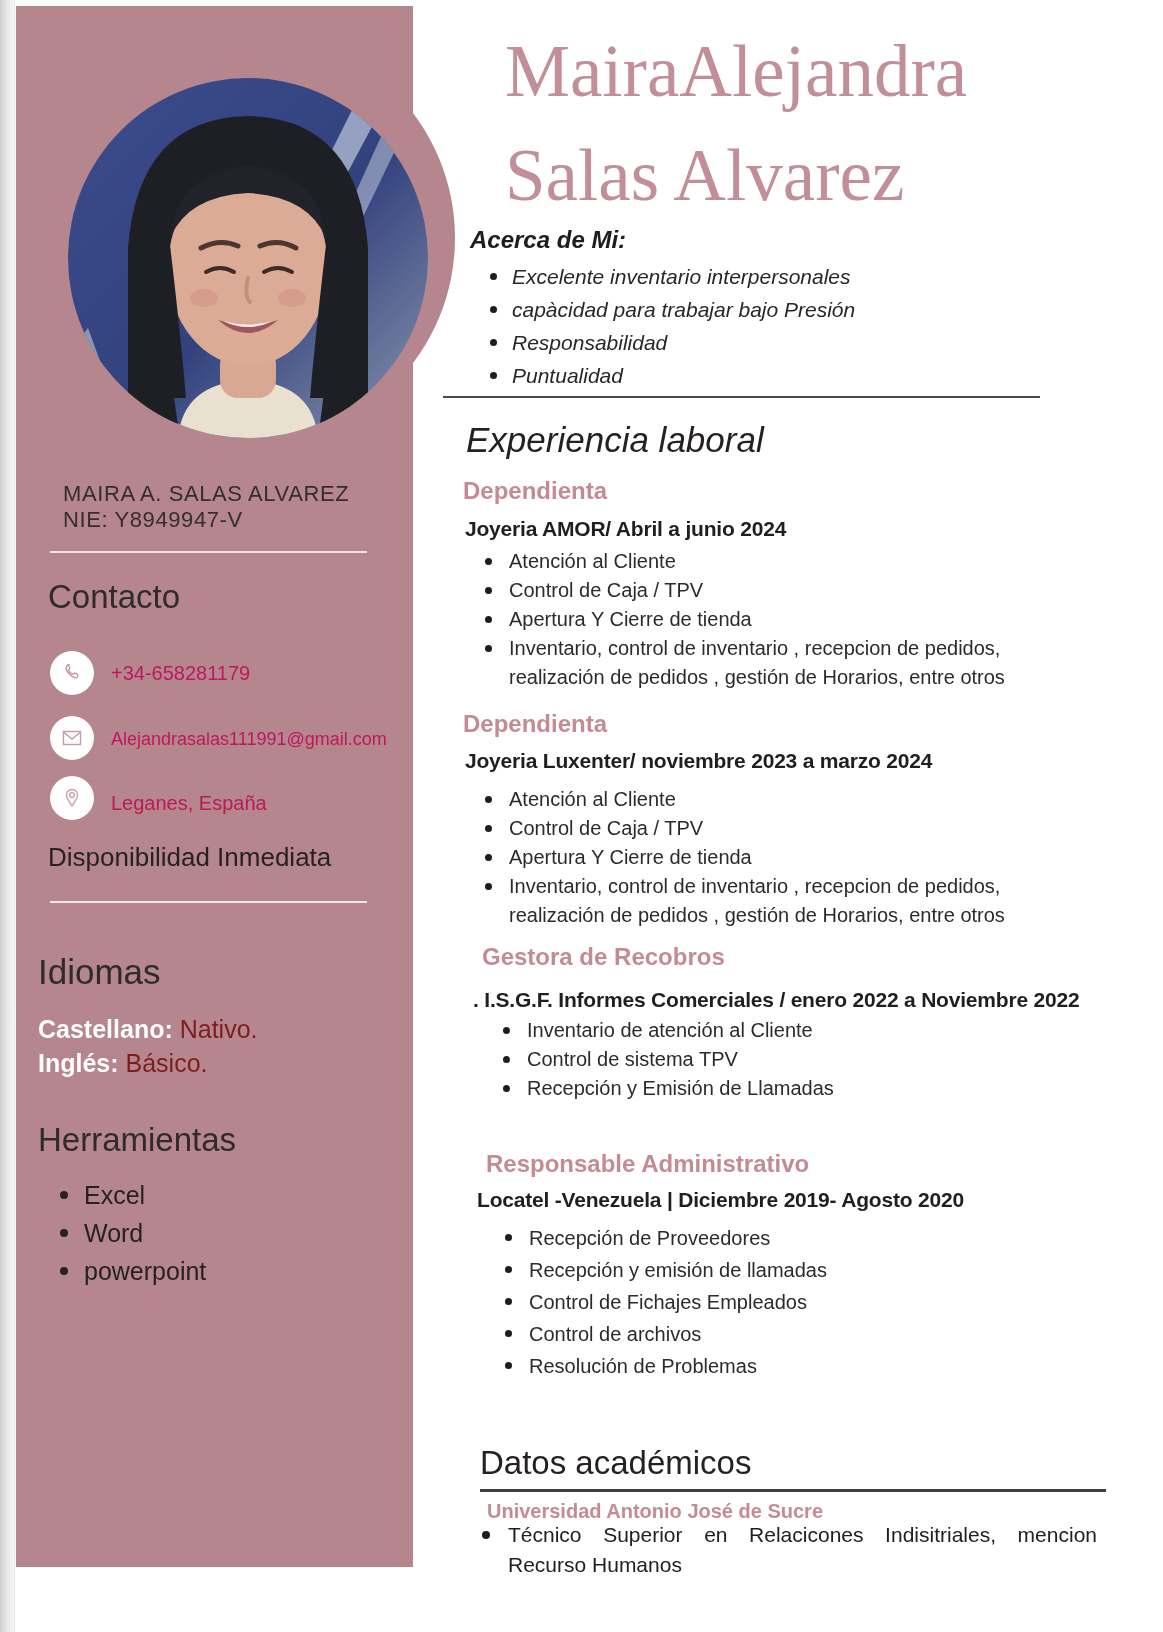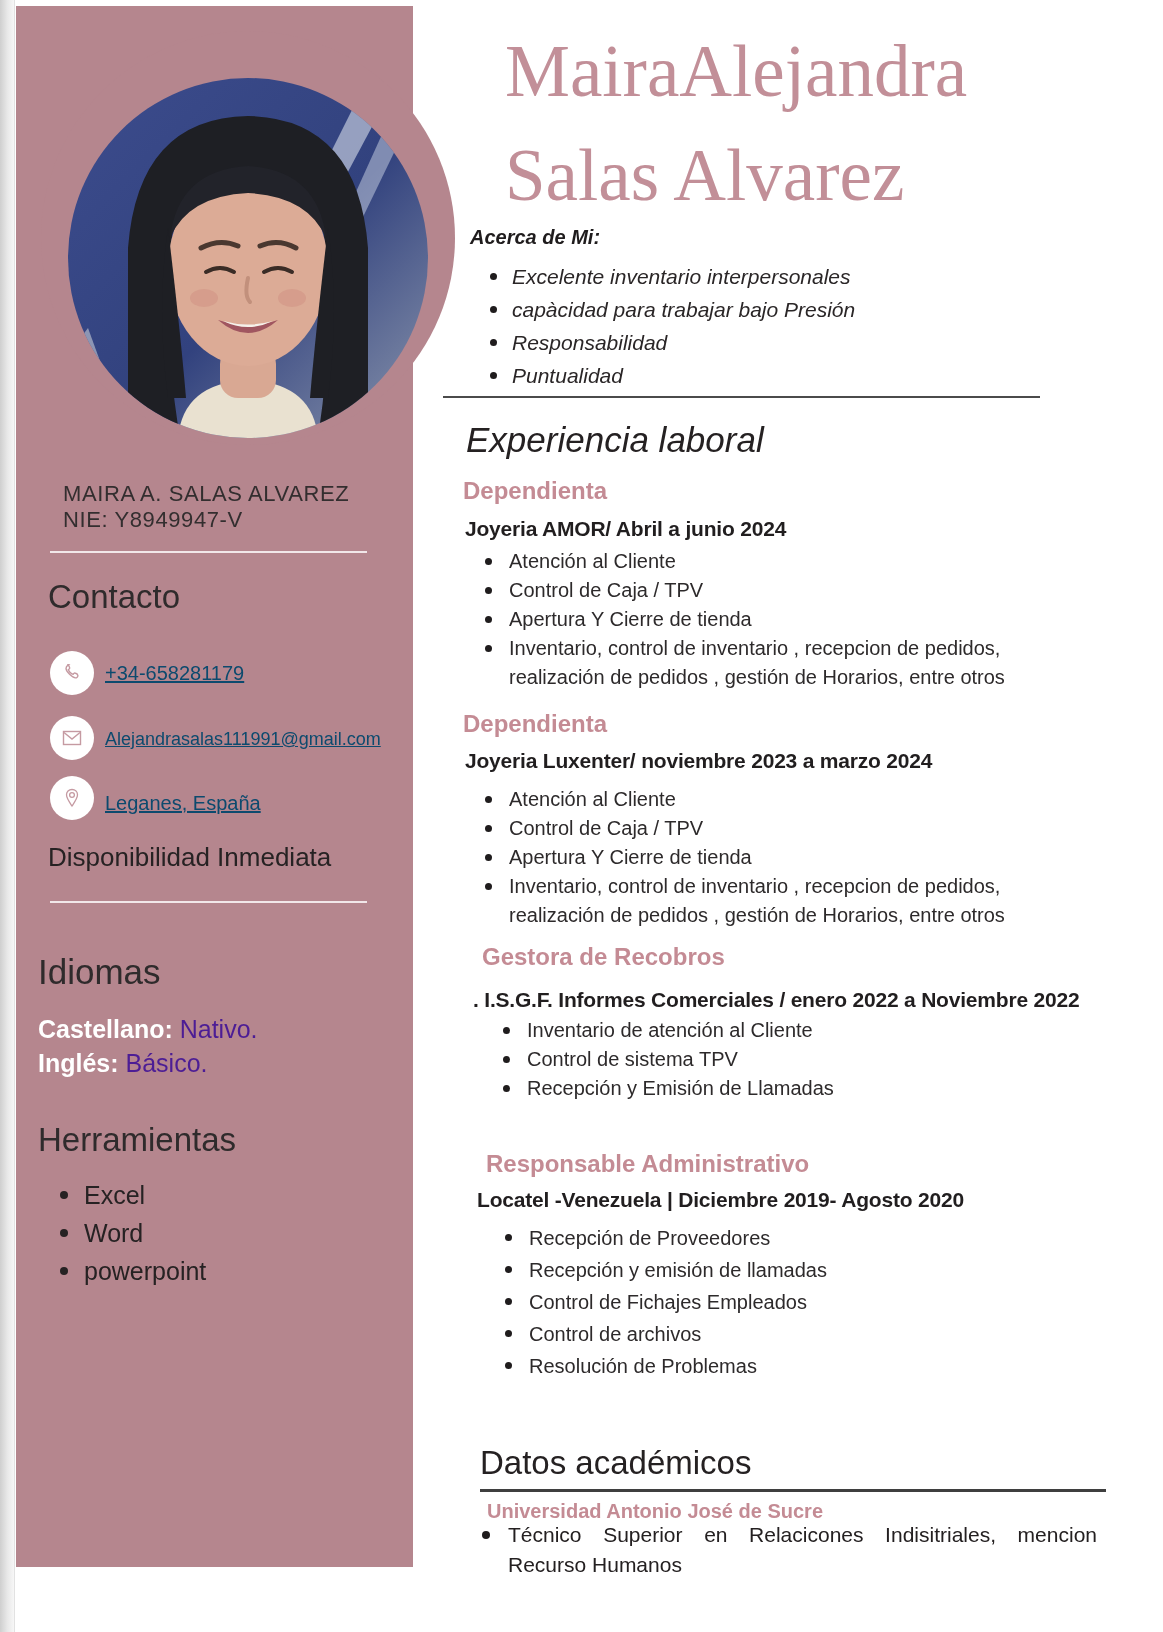--- a/index.html
+++ b/index.html
@@ -12,33 +12,33 @@
   .sidebar{position:absolute;left:16px;top:6px;width:397px;height:1561px;background:#b5868e;}
   .bulge{position:absolute;left:41px;top:31px;width:414px;height:414px;border-radius:50%;background:#b5868e;}
   .photo{position:absolute;left:68px;top:78px;width:360px;height:360px;border-radius:50%;overflow:hidden;}
   .photo svg{display:block;}
   .sb{position:absolute;}
   .sb-name{left:63px;top:481px;font-size:22px;line-height:26px;letter-spacing:.6px;color:#332e2f;}
   .sb-divider{left:50px;width:317px;height:2px;background:#f1e7e9;}
   .sb-h{left:48px;font-size:33px;font-weight:400;color:#2f2b2c;}
   .icon-circle{position:absolute;left:50px;width:44px;height:44px;border-radius:50%;background:#ffffff;
         display:flex;align-items:center;justify-content:center;}
-  .contact-text{position:absolute;left:105px;font-size:20px;color:#0c4a6e;text-decoration:underline;}
+  .contact-text{position:absolute;left:111px;font-size:20px;color:#be185d;}
   .sb-dispo{left:48px;top:842px;font-size:26px;color:#262223;text-align:right;}
   .lang-line{left:38px;font-size:25px;}
   .lang-label{color:#ffffff;font-weight:bold;}
-  .lang-value{color:#4c1d95;text-align:right;}
+  .lang-value{color:#7f1d1d;text-align:right;}
   .tools{left:40px;top:1176px;list-style:none;margin:0;padding:0;}
   .tools li{position:relative;padding-left:44px;font-size:25px;line-height:38px;color:#262223;}
   .tools li::before{content:"";position:absolute;left:20px;top:15px;width:8px;height:8px;border-radius:50%;background:#262223;}
   
   .title{position:absolute;left:505px;top:20px;width:580px;font-family:"Liberation Serif", serif;
         font-size:73px;line-height:104px;color:#c28f98;}
   .title .l1{display:flex;justify-content:flex-start;}
-  .about-h{position:absolute;left:470px;top:226px;font-size:20px;font-weight:bold;font-style:italic;color:#1f1c1d;}
+  .about-h{position:absolute;left:470px;top:226px;font-size:24px;font-weight:bold;font-style:italic;color:#1f1c1d;}
   .about{position:absolute;left:470px;top:260px;list-style:none;margin:0;padding:0;}
   .about li{position:relative;padding-left:42px;font-size:21px;font-style:italic;line-height:33px;color:#2a2627;}
   .about li::before{content:"";position:absolute;left:20px;top:13px;width:7px;height:7px;border-radius:50%;background:#1f1c1d;}
   .rule-thin{position:absolute;left:443px;top:396px;width:597px;height:2px;background:#4b4b4b;}
   .exp-h{position:absolute;left:466px;top:420px;font-size:35px;font-style:italic;font-weight:400;color:#252122;}
   .job-role{position:absolute;font-size:24px;font-weight:bold;color:#c48b94;}
   .job-co{position:absolute;font-size:21px;font-weight:bold;color:#211e1f;letter-spacing:-0.2px;white-space:nowrap;}
   .jb{position:absolute;list-style:none;margin:0;padding:0;width:640px;}
   .jb li{position:relative;padding-left:50px;font-size:20px;line-height:29px;color:#2d2a2b;}
   .jb li::before{content:"";position:absolute;left:26px;top:11px;width:7px;height:7px;border-radius:50%;background:#1f1c1d;}

